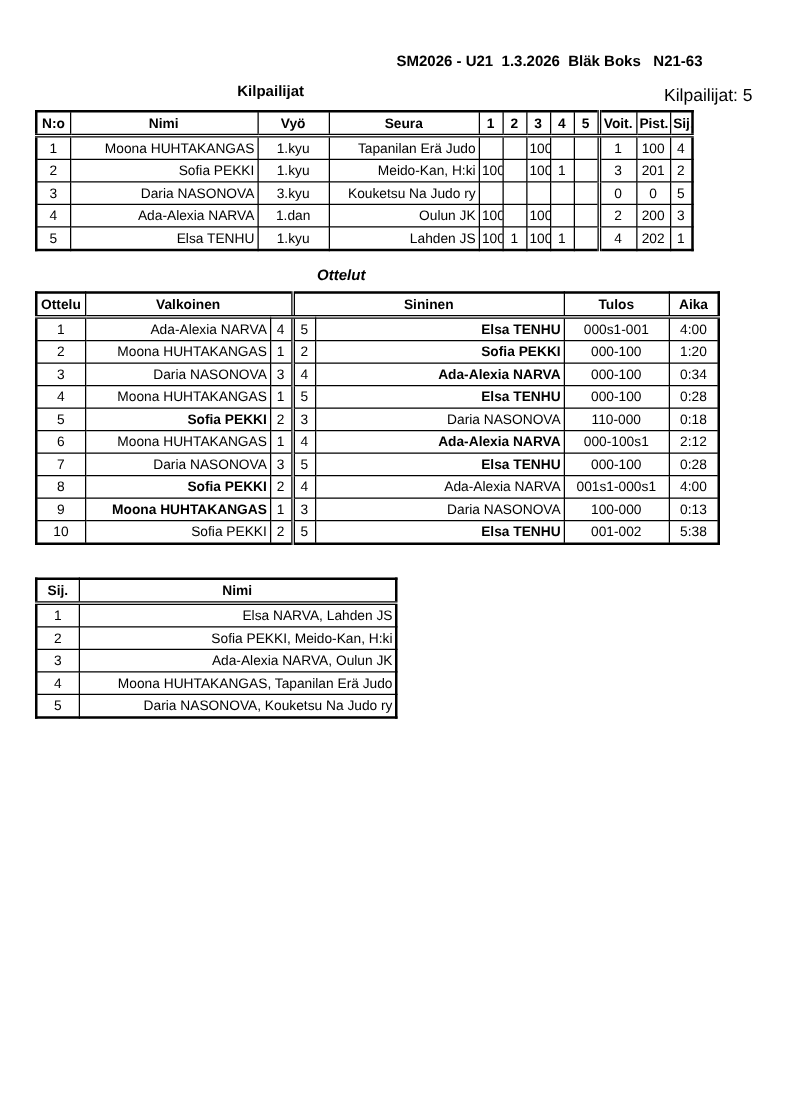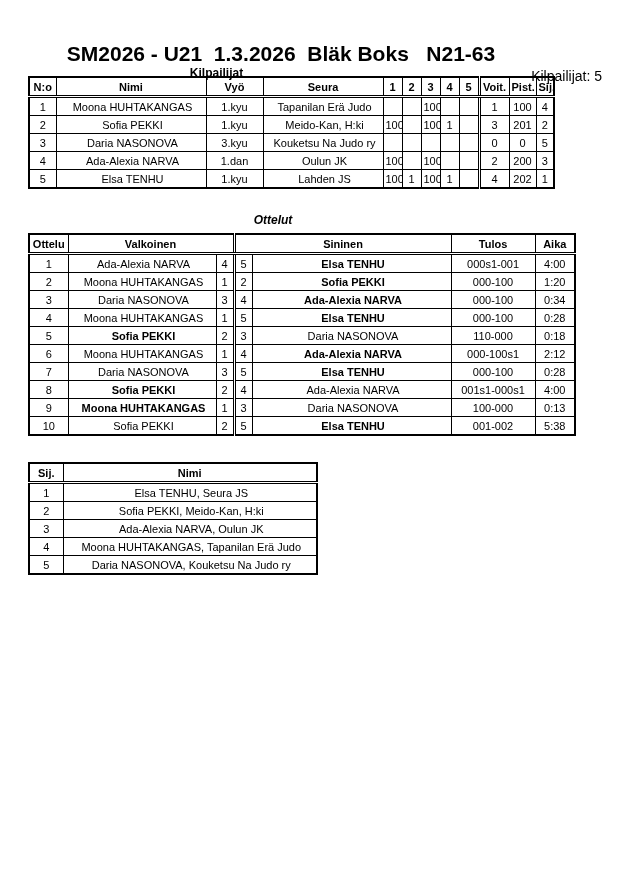--- a/index.html
+++ b/index.html
@@ -2,40 +2,40 @@
 <html><head>
 <meta charset="utf-8">
 <style>
   html, body { margin:0; padding:0; background:#ffffff; }
   .page {
     position:relative; width:630px; height:891px; background:#ffffff;
     font-family:"Liberation Sans", sans-serif; color:#000;
   }
   .page-title {
     position:absolute; left:0; top:42px; width:562px;
-    text-align:center; font-size:21px; font-weight:bold; white-space:pre;
+    text-align:right; font-size:12px; font-weight:bold; white-space:pre;
   }
   .section-title { position:absolute; text-align:center; font-size:12px; font-weight:bold; }
   .st-kilpailijat { left:28px; top:66px; width:377px; }
   .st-ottelut    { left:28px; top:213px; width:490px;font-style:italic; }
   .st-tulokset   { left:28px; top:442px; width:288px; }
   .count-label { position:absolute; right:28px; top:68px; font-size:14px; }
 
   table { position:absolute; border-collapse:collapse; table-layout:fixed; border:2px solid #000; }
-  .t-kilpailijat { left:28px; top:76px;  width:476px; }
+  .t-kilpailijat { left:28px; top:88px;  width:476px; }
   .t-ottelut     { left:28px; top:233px; width:546px; }
   .t-tulokset    { left:28px; top:462px; width:288px; }
 
   th, td {
     border:1px solid #000; font-size:11px; height:17px;
     padding:0 2px; overflow:hidden; white-space:nowrap; font-weight:normal;
   }
   th { font-weight:bold; text-align:center; border-bottom:3px double #000; }
   td.c { text-align:center; }
-  td.l { text-align:center; padding-left:5px; }
+  td.l { text-align:right; padding-left:5px; }
   .dsep { border-left:3px double #000; }
   .win { font-weight:bold; }
 </style>
 </head>
 <body>
 
 <div class="page">
 
   <div class="page-title">SM2026 - U21  1.3.2026  Bläk Boks   N21-63</div>
 
@@ -286,21 +286,21 @@
     <thead>
       <tr>
         <th>Sij.</th>
         <th>Nimi</th>
       </tr>
     </thead>
     <tbody>
 
         <tr>
           <td class="c">1</td>
-          <td class="l">Elsa TENHU, Seura JS</td>
+          <td class="l">Elsa NARVA, Lahden JS</td>
         </tr>
 
         <tr>
           <td class="c">2</td>
           <td class="l">Sofia PEKKI, Meido-Kan, H:ki</td>
         </tr>
 
         <tr>
           <td class="c">3</td>
           <td class="l">Ada-Alexia NARVA, Oulun JK</td>

